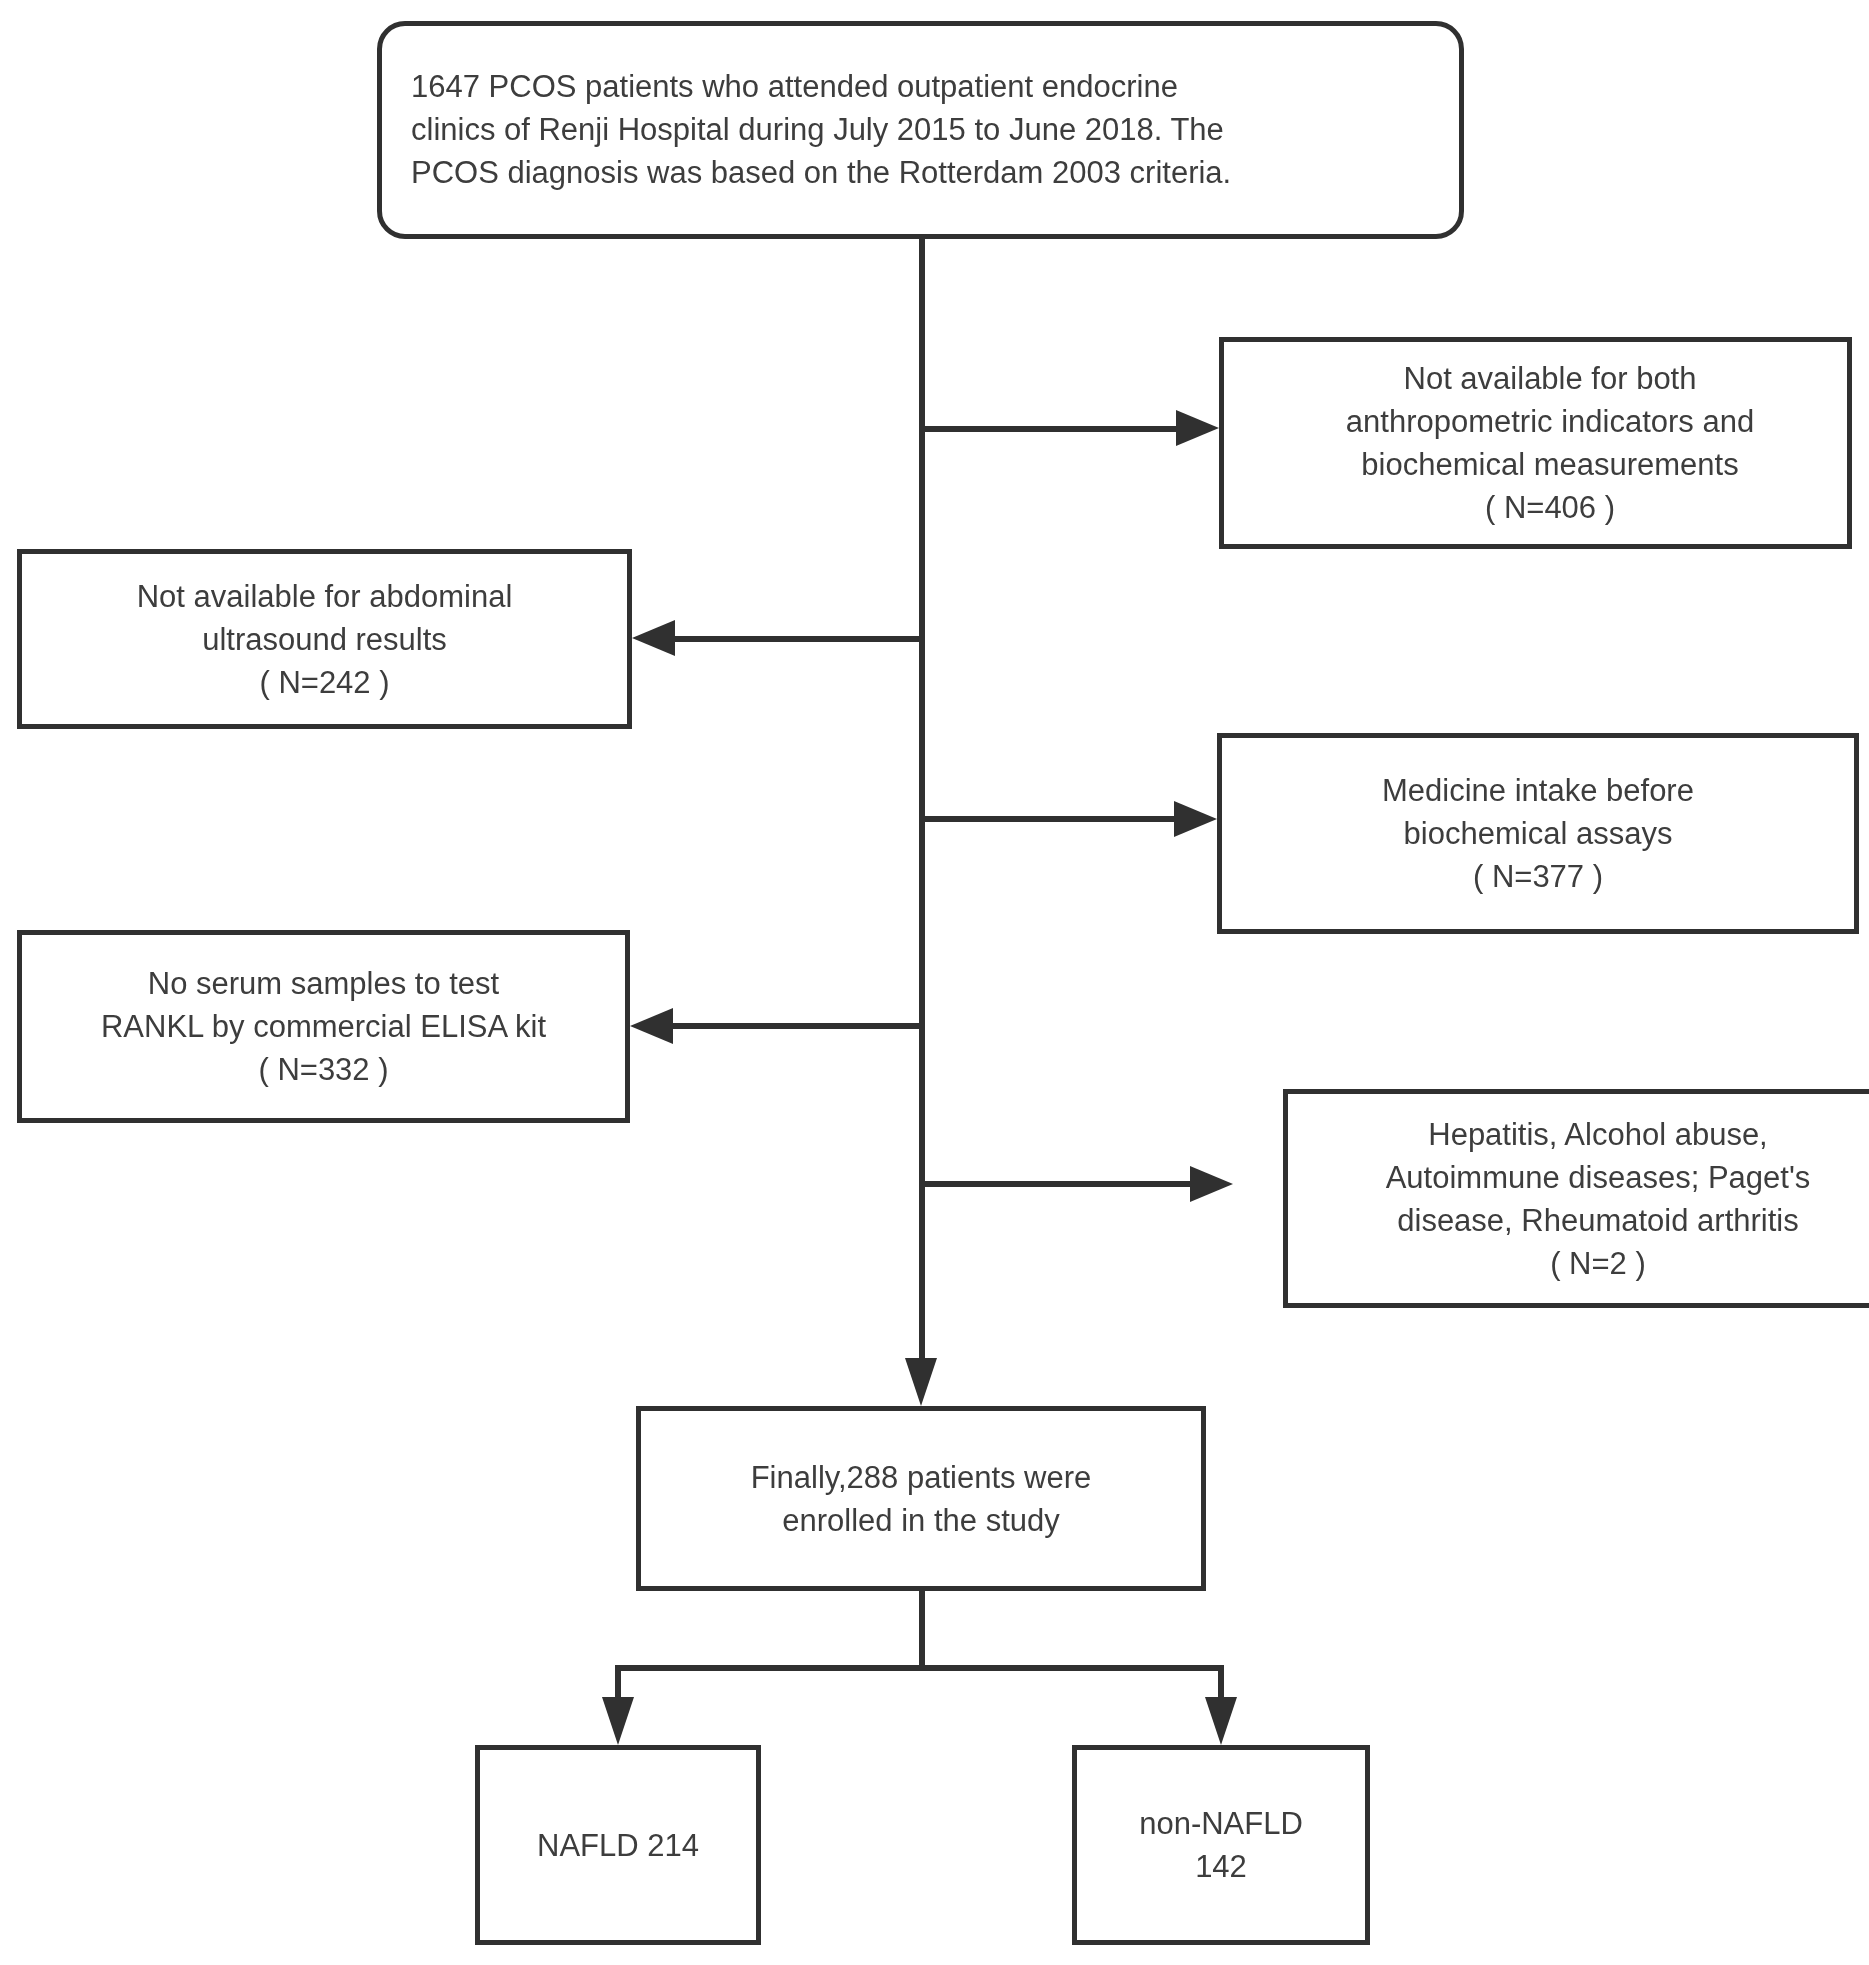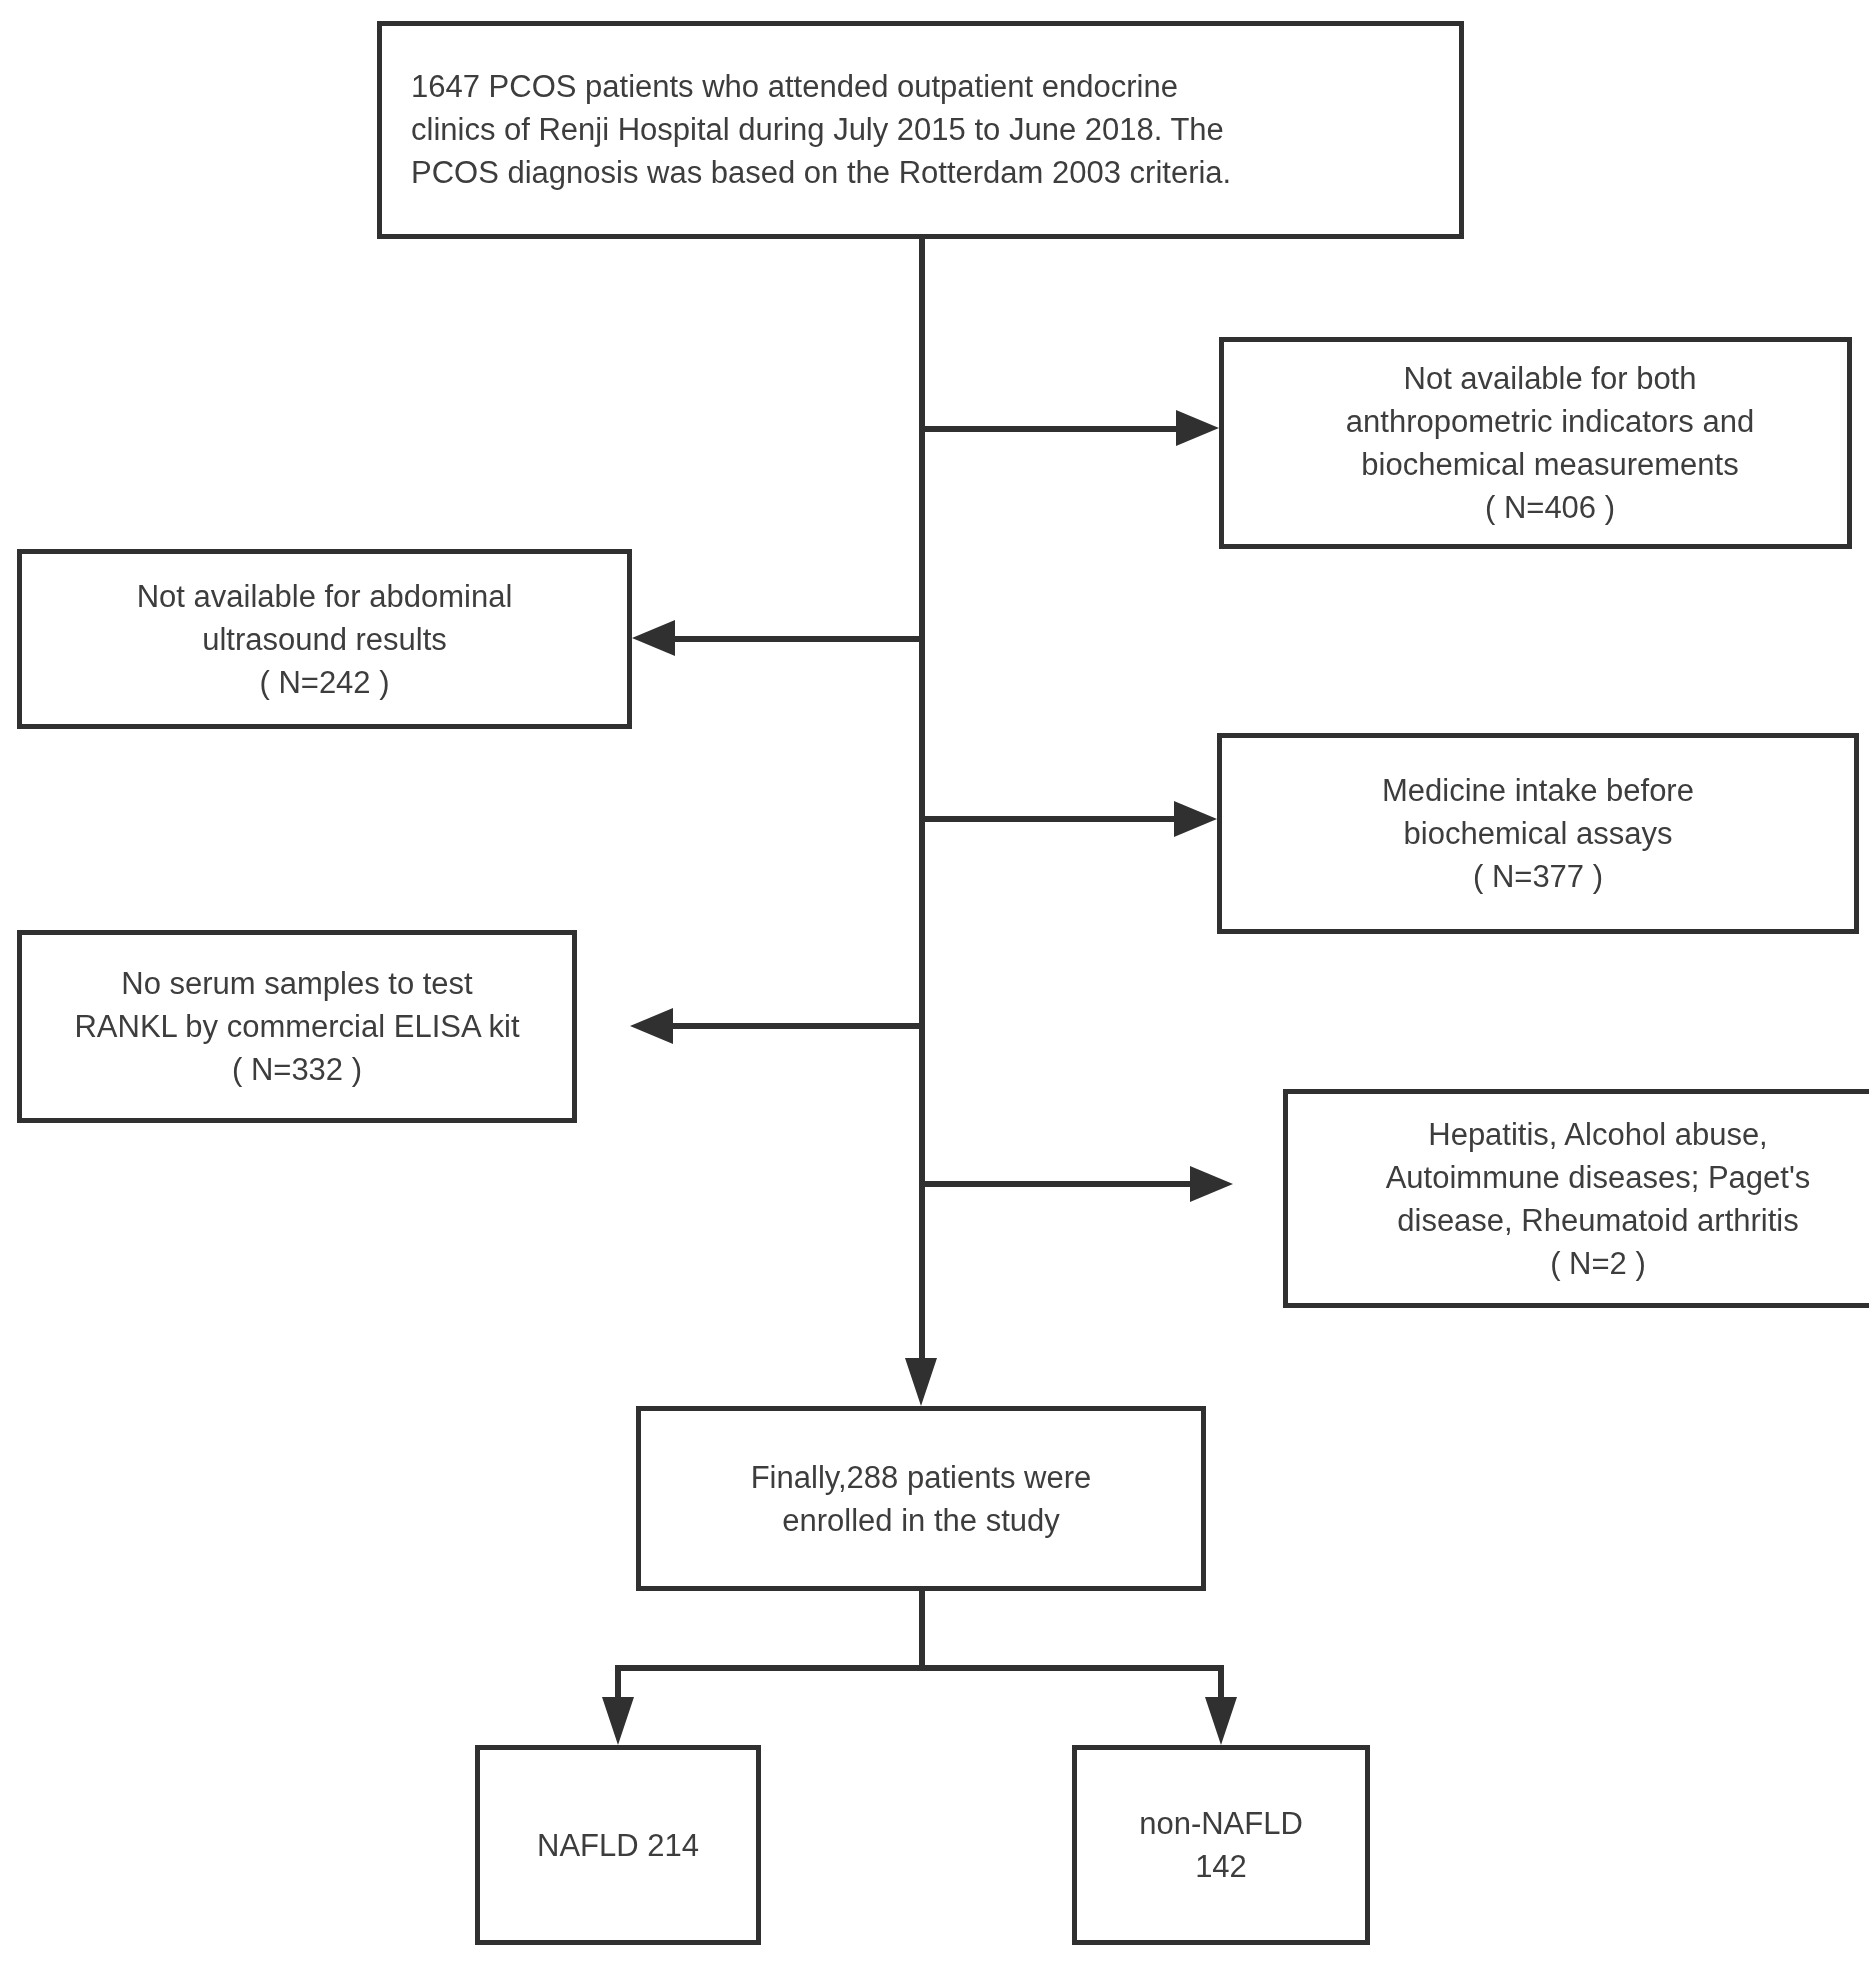--- a/index.html
+++ b/index.html
@@ -27,20 +27,21 @@
     line-height:43px;
   }
   .box .txt{
     white-space:pre-line;
     width:100%;
   }
   .box.start{
     text-align:left;
     justify-content:flex-start;
     padding:0 20.7px 0 29px;
+    border-radius:28px;
   }
   .vline,.hline{
     position:absolute;
     background:var(--line);
   }
   .arr{
     position:absolute;
     width:0;height:0;
   }
   .arr.right{
@@ -82,21 +83,21 @@
 ultrasound results
 ( N=242 )</div>
   </div>
 
   <div class="box" style="left:1217px;top:733px;width:642px;height:201px;">
     <div class="txt">Medicine intake before
 biochemical assays
 ( N=377 )</div>
   </div>
 
-  <div class="box" style="left:17px;top:930px;width:560px;height:193px;text-align:center;">
+  <div class="box" style="left:17px;top:930px;width:613px;height:193px;text-align:center;">
     <div class="txt">No serum samples to test
 RANKL by commercial ELISA kit
 ( N=332 )</div>
   </div>
 
   <div class="box" style="left:1283px;top:1089px;width:630px;height:219px;justify-content:center;">
     <div class="txt">Hepatitis, Alcohol abuse,
 Autoimmune diseases; Paget's
 disease, Rheumatoid arthritis
 ( N=2 )</div>

